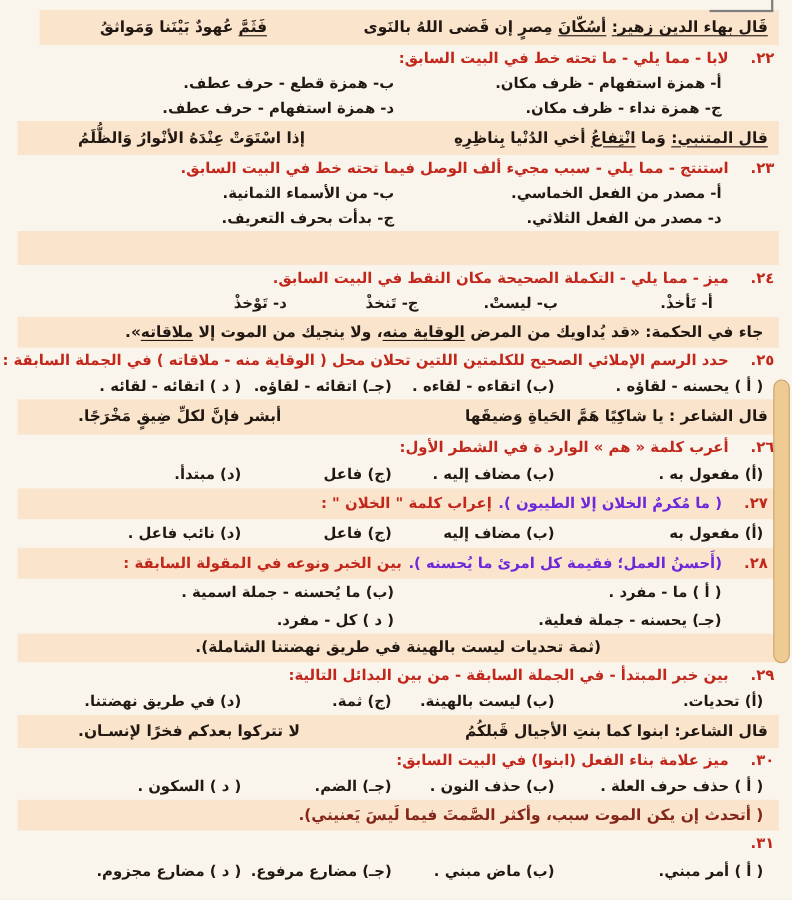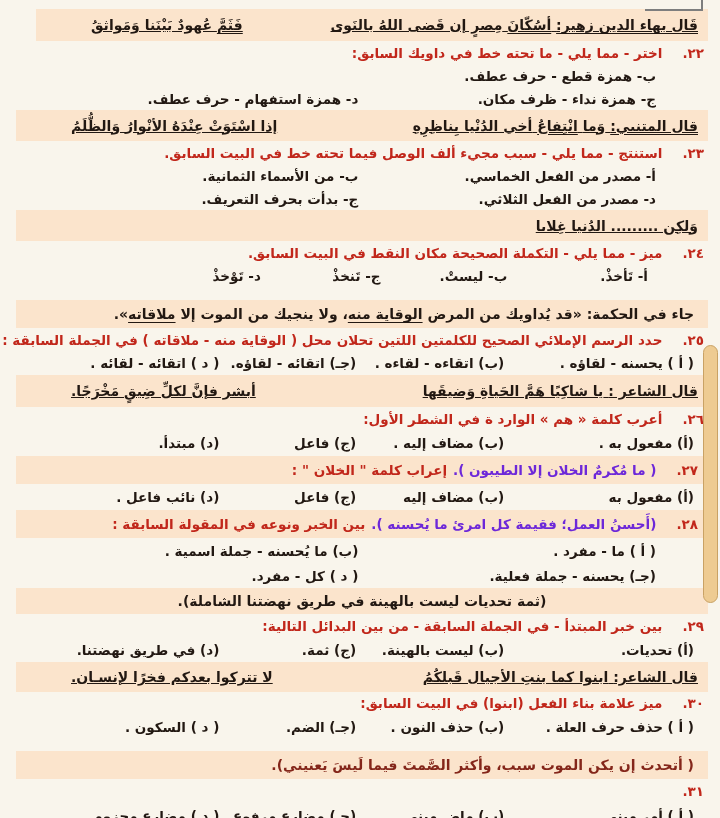--- a/index.html
+++ b/index.html
@@ -10,23 +10,23 @@
     box-sizing:border-box;
   }
   .page *{box-sizing:border-box;}
   
   .band{
     background:#fbe4cc;margin:0 12px 0 16px;padding:0 10px 0 55px;
     display:flex;justify-content:space-between;align-items:center;
     font-size:14px;white-space:nowrap;
   }
   .band.first{margin-left:36px;margin-top:9px;}
-  .band.line{display:block;text-align:right;line-height:28px;padding:0 14px 0 14px;margin-top:12px;}
+  .band.line{display:block;text-align:right;line-height:28px;padding:0 14px 0 14px;}
   .band.center{display:block;text-align:center;line-height:26px;padding:0 14px;}
-  .verse{white-space:nowrap;text-decoration:underline;}
+  .verse{white-space:nowrap;}
   .u{text-decoration:underline;text-underline-offset:3px;}
   .ink{color:#221812;}
   .maroon{color:#84261a;}
   
   .stem{
     display:flex;align-items:center;gap:6px;
     color:#c1271b;font-size:13.5px;padding:0 16px 0 8px;white-space:nowrap;
   }
   .stem .qnum{color:#c1271b;margin-left:14px;}
   .stem .qquote{color:#6d28d9;}
@@ -66,23 +66,24 @@
       <span>مِصرٍ إن قَضى اللهُ بالنَوى</span>
     </span>
     <span class="verse">
       <span class="u">فَثَمَّ</span>
       <span>عُهودٌ بَيْنَنا وَمَواثقُ</span>
     </span>
   </div>
 
   <div class="stem h23">
     <span class="qnum">٢٢.</span>
-    <span>اختر - مما يلي - ما تحته خط في داويك السابق:</span>
-  </div>
-  <div class="opts c2 h23">
+    <span>لابا - مما يلي - ما تحته خط في البيت السابق:</span>
+  </div>
+  <div class="opts c2 h23">
+    <span class="opt">أ- همزة استفهام - ظرف مكان.</span>
     <span class="opt">ب- همزة قطع - حرف عطف.</span>
   </div>
   <div class="opts c2 h23">
     <span class="opt">ج- همزة نداء - ظرف مكان.</span>
     <span class="opt">د- همزة استفهام - حرف عطف.</span>
   </div>
 
   <div class="band h31">
     <span class="verse">
       <span class="u">قال المتنبي:</span>
@@ -100,21 +101,20 @@
   <div class="opts c2 h23">
     <span class="opt">أ- مصدر من الفعل الخماسي.</span>
     <span class="opt">ب- من الأسماء الثمانية.</span>
   </div>
   <div class="opts c2 h23">
     <span class="opt">د- مصدر من الفعل الثلاثي.</span>
     <span class="opt">ج- بدأت بحرف التعريف.</span>
   </div>
 
   <div class="band h31">
-    <span class="verse">وَلكِن ......... الدُنيا غِلابا</span>
   </div>
 
   <div class="stem h23">
     <span class="qnum">٢٤.</span>
     <span>ميز - مما يلي - التكملة الصحيحة مكان النقط في البيت السابق.</span>
   </div>
   <div class="opts c4 indent h24">
     <span class="opt">أ- تَأخذْ.</span>
     <span class="opt">ب- ليستْ.</span>
     <span class="opt">ج- تَنخذْ</span>

